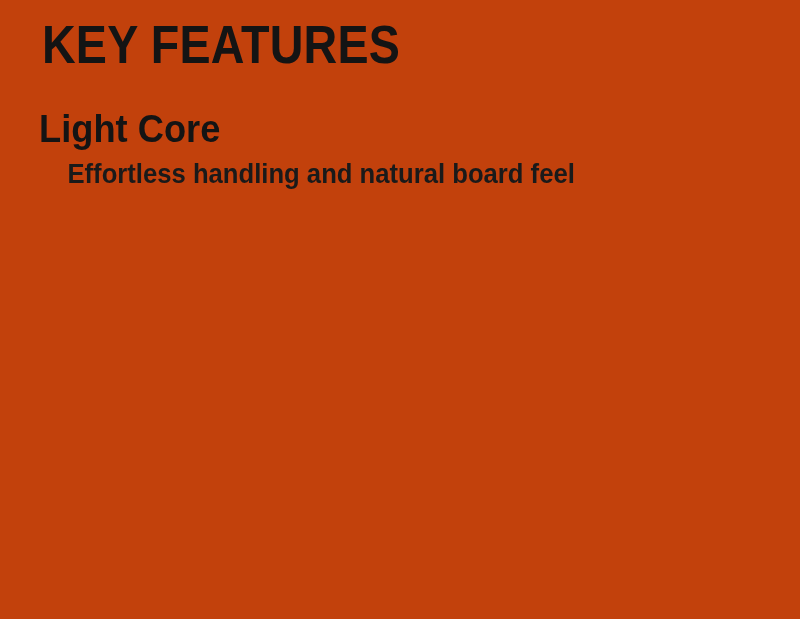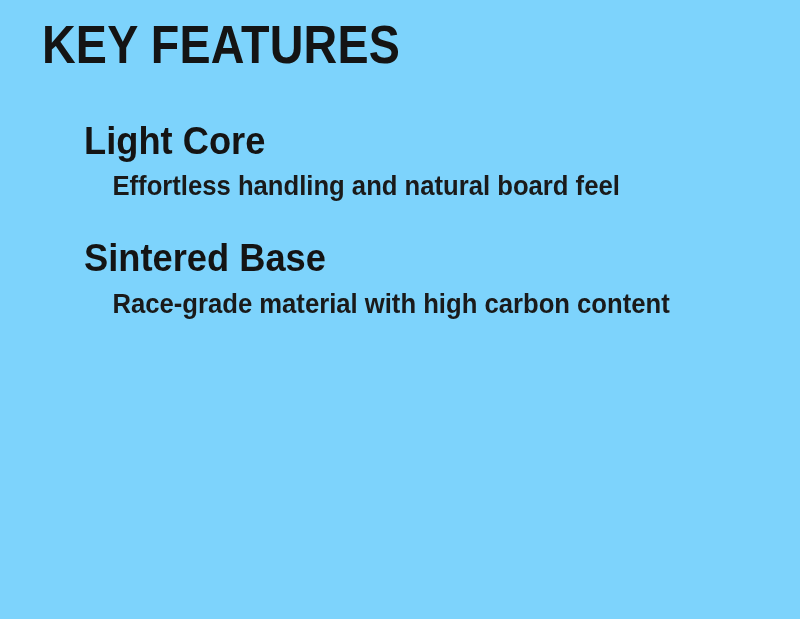--- a/index.html
+++ b/index.html
@@ -14,21 +14,21 @@
     overflow: hidden;
     font-family: "Liberation Sans", "DejaVu Sans", sans-serif;
     color: #151515;
     -webkit-font-smoothing: antialiased;
   }
 
   .panel {
     position: relative;
     width: 800px;
     height: 619px;
-    background: #7dd3fc;
+    background: #c2410c;
     box-sizing: border-box;
   }
 
   
   .panel-title {
     position: absolute;
     left: 42px;
     top: 16px;
     font-size: 53px;
     line-height: 58px;
@@ -43,22 +43,21 @@
   
   .features {
     position: absolute;
     left: 0;
     top: 104px;
     width: 800px;
   }
 
   .feature {
     position: relative;
-    margin: 12px 0 22px 0;
-    padding-left: 45px;
+    margin: 0 0 22px 0;
   }
 
   .feature-heading {
     font-size: 39px;
     line-height: 46px;
     font-weight: 700;
     color: #141414;
     padding-left: 42px;
     transform: scaleX(0.93);
     transform-origin: left center;
@@ -94,20 +93,16 @@
 
   <div class="panel-title">KEY FEATURES</div>
 
   <div class="features">
 
     <div class="feature feature-1">
       <div class="feature-heading">Light Core</div>
       <div class="feature-desc">Effortless handling and natural board feel</div>
     </div>
 
-    <div class="feature feature-2">
-      <div class="feature-heading">Sintered Base</div>
-      <div class="feature-desc">Race-grade material with high carbon content</div>
-    </div>
 
 
   </div>
 </div>
 
 </body></html>

